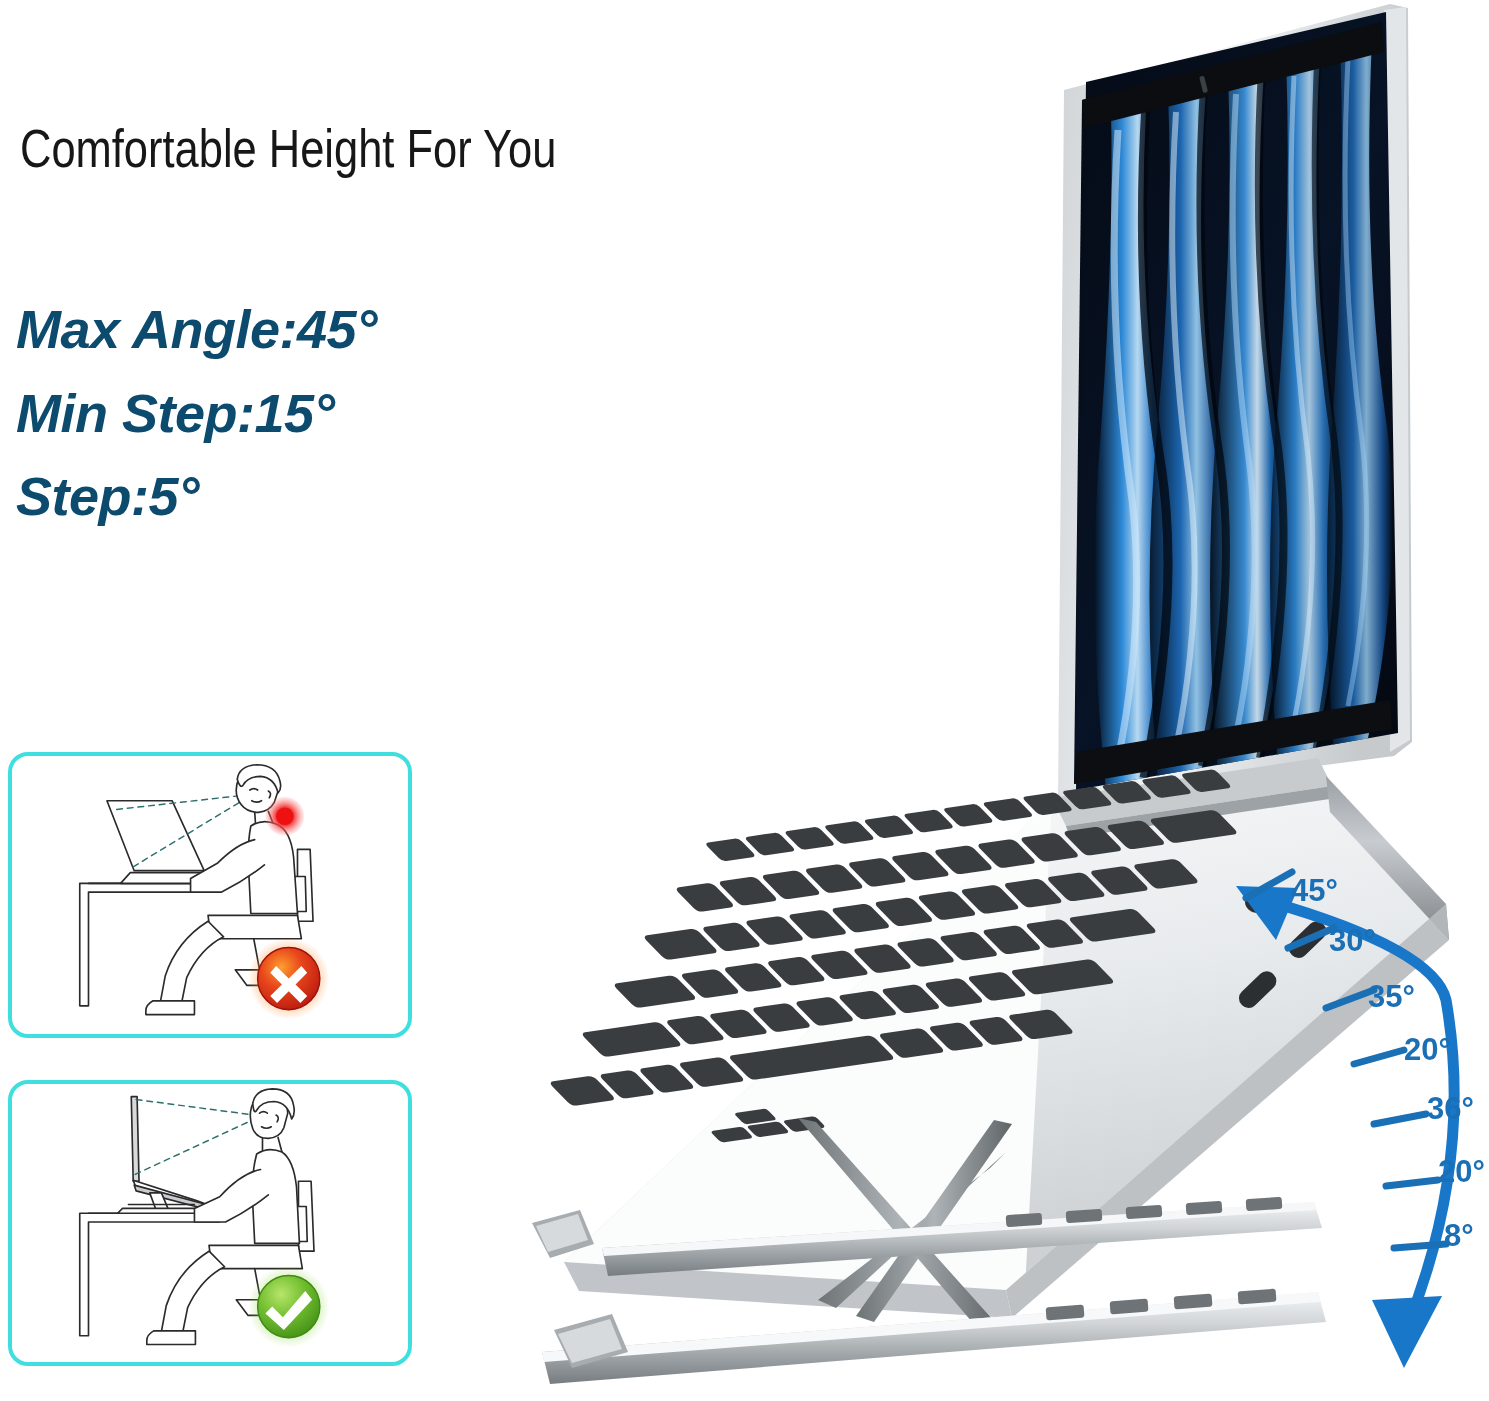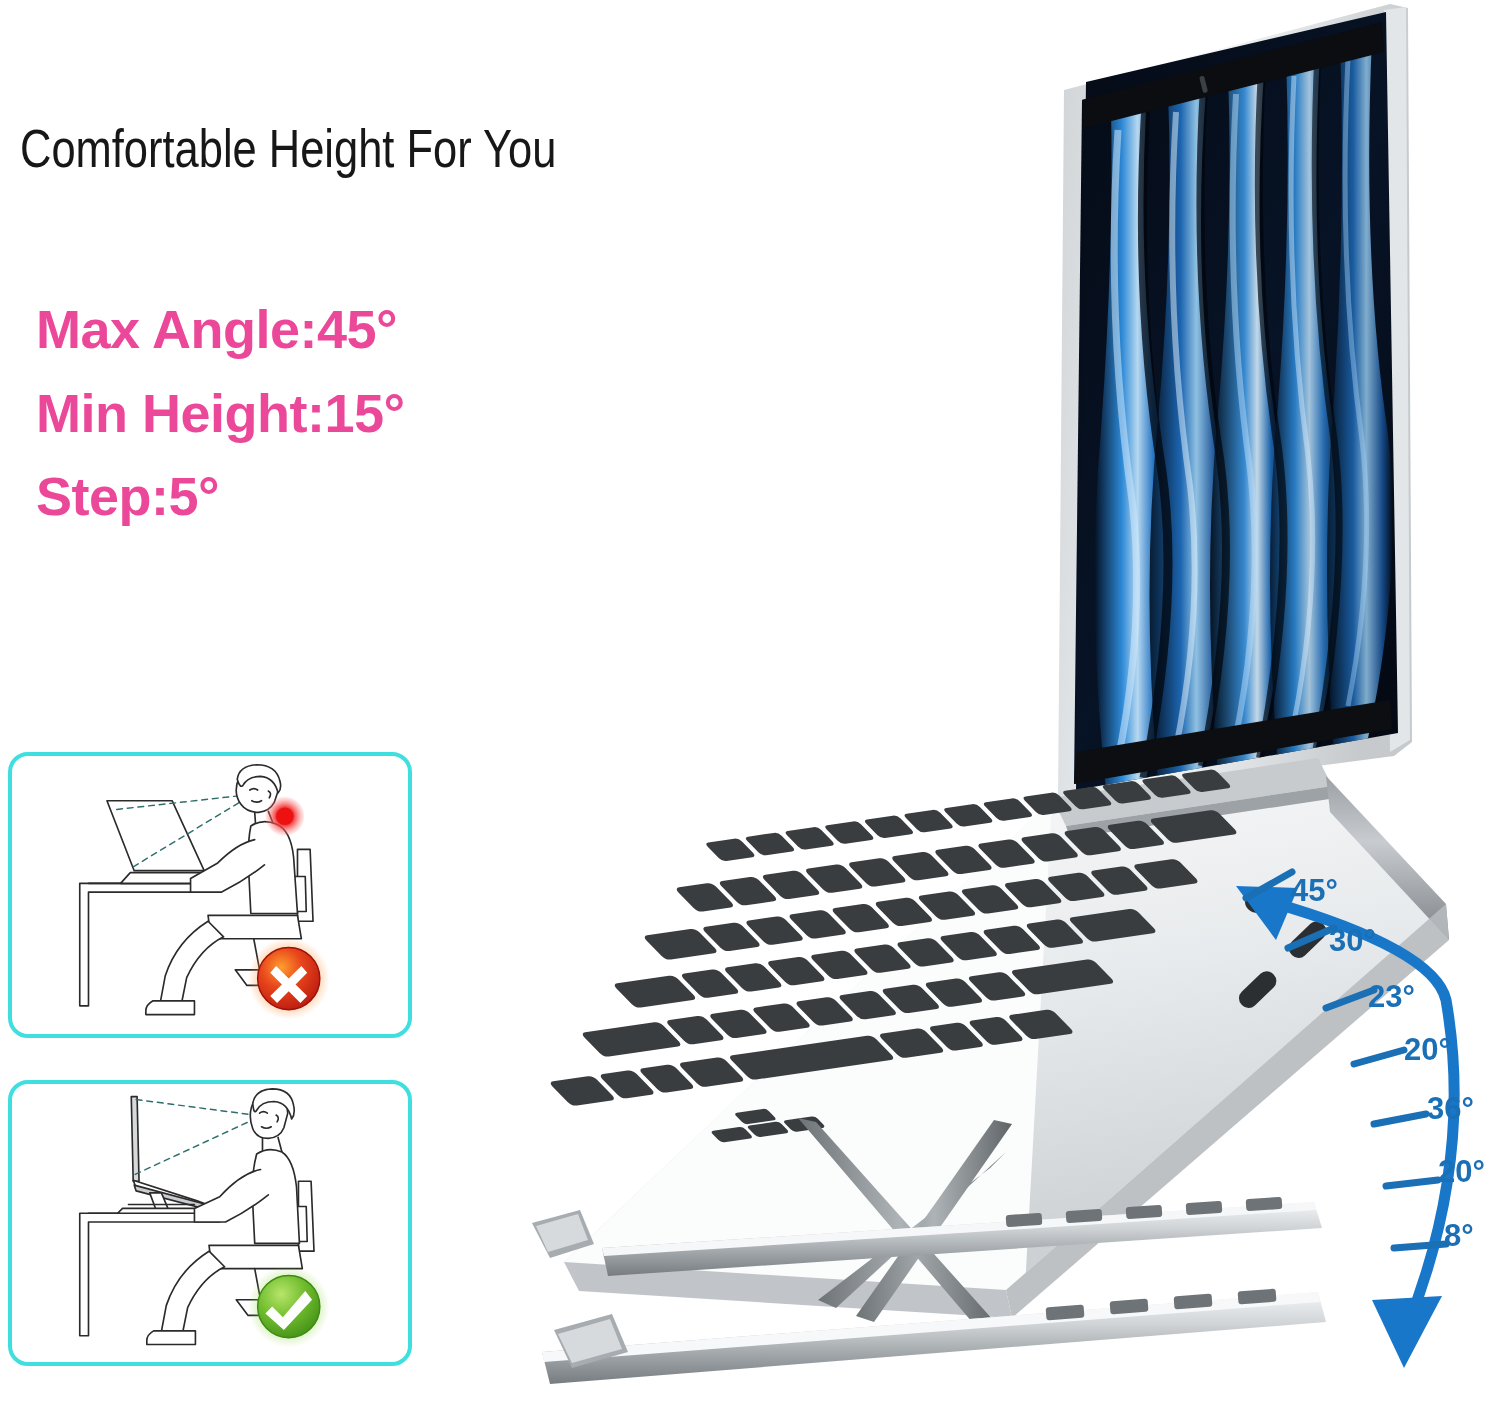--- a/index.html
+++ b/index.html
@@ -37,23 +37,24 @@
     color: #171717;
     white-space: nowrap;
     transform: scaleX(0.82);
     transform-origin: left top;
     line-height: 1.0;
   }
 
   
   #specs {
     position: absolute;
-    left: 36px;
+    left: 16px;
     top: 288px;
-    color: #ec4899;
+    color: #0c4a6e;
+    font-style: italic;
   }
   .spec-line {
     font-size: 54px;
     font-weight: bold;
     line-height: 1.55;
     white-space: nowrap;
     letter-spacing: -0.5px;
   }
 
   
@@ -95,21 +96,21 @@
 </head>
 <body>
 
 <div id="page">
 
 
   <div id="subhead">Comfortable Height For You</div>
 
   <div id="specs">
     <div class="spec-line">Max Angle:45°</div>
-    <div class="spec-line">Min Height:15°</div>
+    <div class="spec-line">Min Step:15°</div>
     <div class="spec-line">Step:5°</div>
   </div>
 
   <div class="panel" id="panel-bad">
     <svg viewBox="0 0 404 286" xmlns="http://www.w3.org/2000/svg">
       <defs>
         <radialGradient id="painGrad" cx="50%" cy="50%" r="50%">
           <stop offset="0%" stop-color="#ee1111" stop-opacity="1"></stop>
           <stop offset="45%" stop-color="#f03030" stop-opacity="0.95"></stop>
           <stop offset="100%" stop-color="#ff8080" stop-opacity="0.12"></stop>
@@ -515,20 +516,20 @@
           <line x1="908" y1="1064" x2="958" y2="1050"></line>
           <line x1="928" y1="1124" x2="980" y2="1114"></line>
           <line x1="940" y1="1186" x2="992" y2="1180"></line>
           <line x1="948" y1="1248" x2="1000" y2="1244"></line>
         </g>
       </g>
     </svg>
 
     <div class="angle-label" style="left:845px; top:873px;">45°</div>
     <div class="angle-label" style="left:883px; top:923px;">30°</div>
-    <div class="angle-label" style="left:922px; top:979px;">23°</div>
+    <div class="angle-label" style="left:922px; top:979px;">35°</div>
     <div class="angle-label" style="left:958px; top:1032px;">20°</div>
     <div class="angle-label" style="left:981px; top:1091px;">36°</div>
     <div class="angle-label" style="left:992px; top:1154px;">20°</div>
     <div class="angle-label" style="left:998px; top:1218px;">8°</div>
   </div>
 
 </div>
 
 </body></html>

